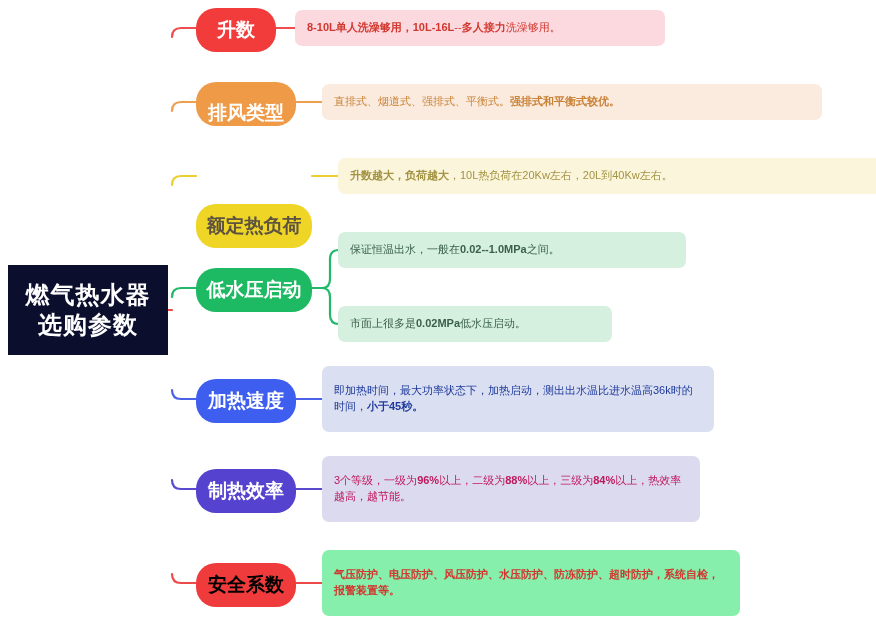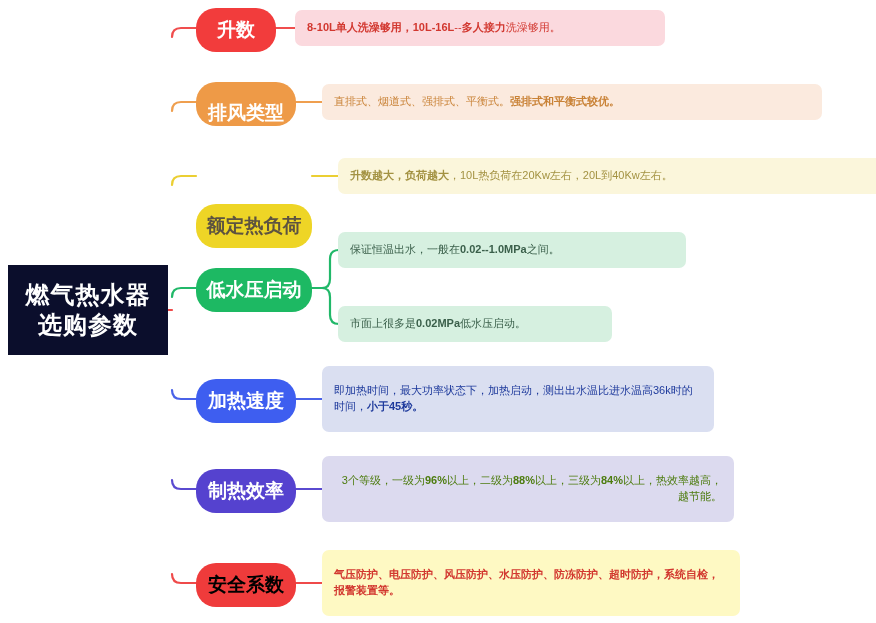--- a/index.html
+++ b/index.html
@@ -155,23 +155,23 @@
       </div>
       <div class="topic" style="left: 196px; top: 379px; width: 100px; background: rgb(62, 94, 240); color: rgb(255, 255, 255);">
         <span>加热速度</span>
       </div>
       <div class="detail" style="left: 322px; top: 366px; width: 392px; min-height: 66px; background: rgb(218, 223, 241); color: rgb(30, 58, 156);">
         <span class="txt"><span>即加热时间，最大功率状态下，加热启动，测出出水温比进水温高36k时的时间，</span><b>小于45秒。</b></span>
       </div>
       <div class="topic" style="left: 196px; top: 469px; width: 100px; background: rgb(85, 66, 207); color: rgb(255, 255, 255);">
         <span>制热效率</span>
       </div>
-      <div class="detail" style="left: 322px; top: 456px; width: 412px; min-height: 66px; background: rgb(220, 218, 239); color: #4d7c0f; text-align: right;">
+      <div class="detail" style="left: 322px; top: 456px; width: 378px; min-height: 66px; background: rgb(220, 218, 239); color: #be185d;">
         <span class="txt"><span>3个等级，一级为</span><b>96%</b><span>以上，二级为</span><b>88%</b><span>以上，三级为</span><b>84%</b><span>以上，热效率越高，越节能。</span></span>
       </div>
       <div class="topic" style="left: 196px; top: 563px; width: 100px; background: rgb(239, 59, 59); color: #000000; text-align: right;">
         <span>安全系数</span>
       </div>
-      <div class="detail" style="left: 322px; top: 550px; width: 418px; min-height: 66px; background: #fef9c3; color: rgb(210, 55, 47);">
+      <div class="detail" style="left: 322px; top: 550px; width: 418px; min-height: 66px; background: #86efac; color: rgb(210, 55, 47);">
         <span class="txt"><b>气压防护、电压防护、风压防护、水压防护、防冻防护、超时防护，系统自检，报警装置等。</b></span>
       </div>
     </div>
 </div>
 
 </body></html>

